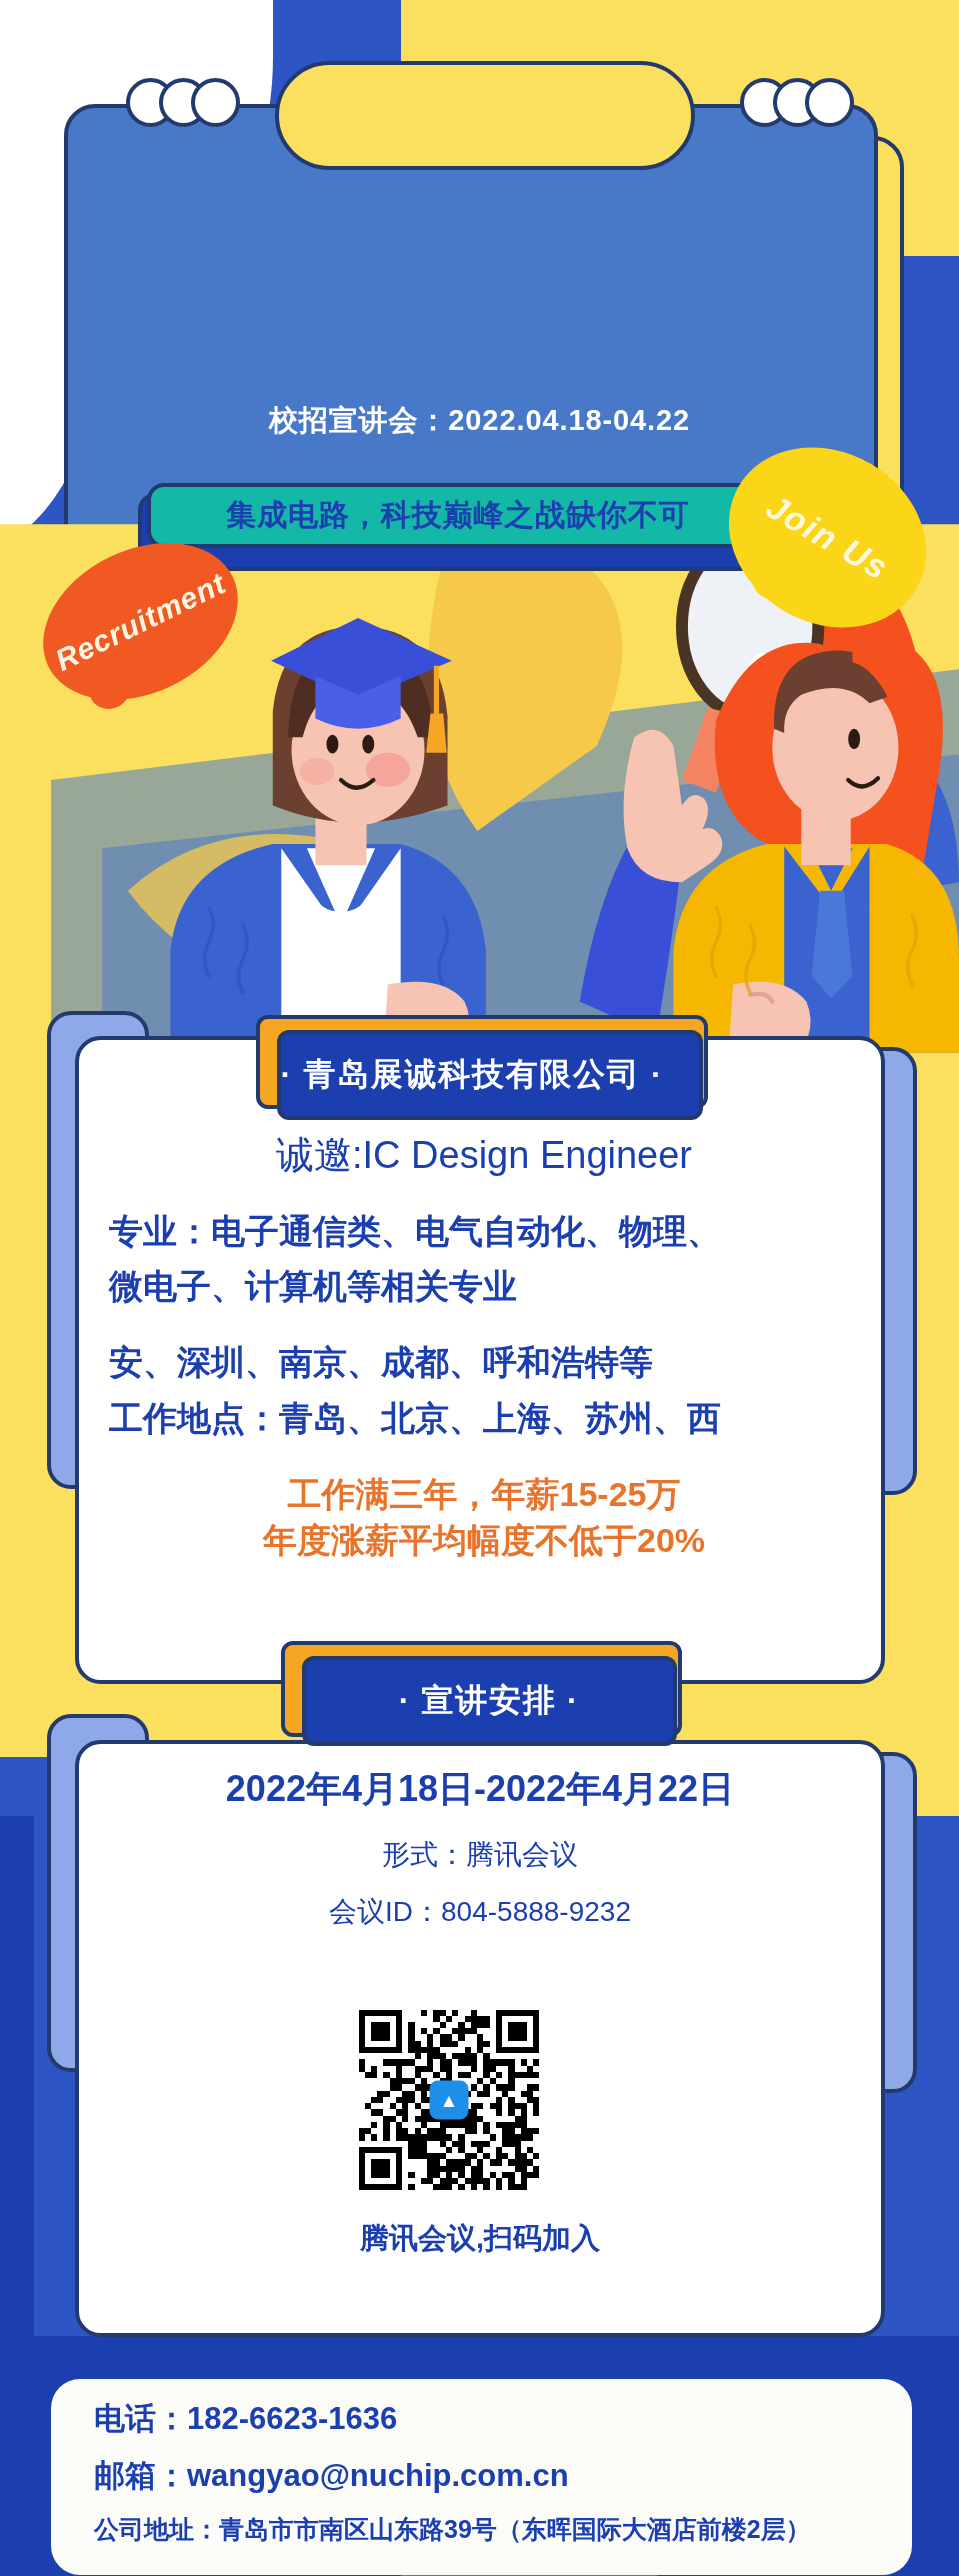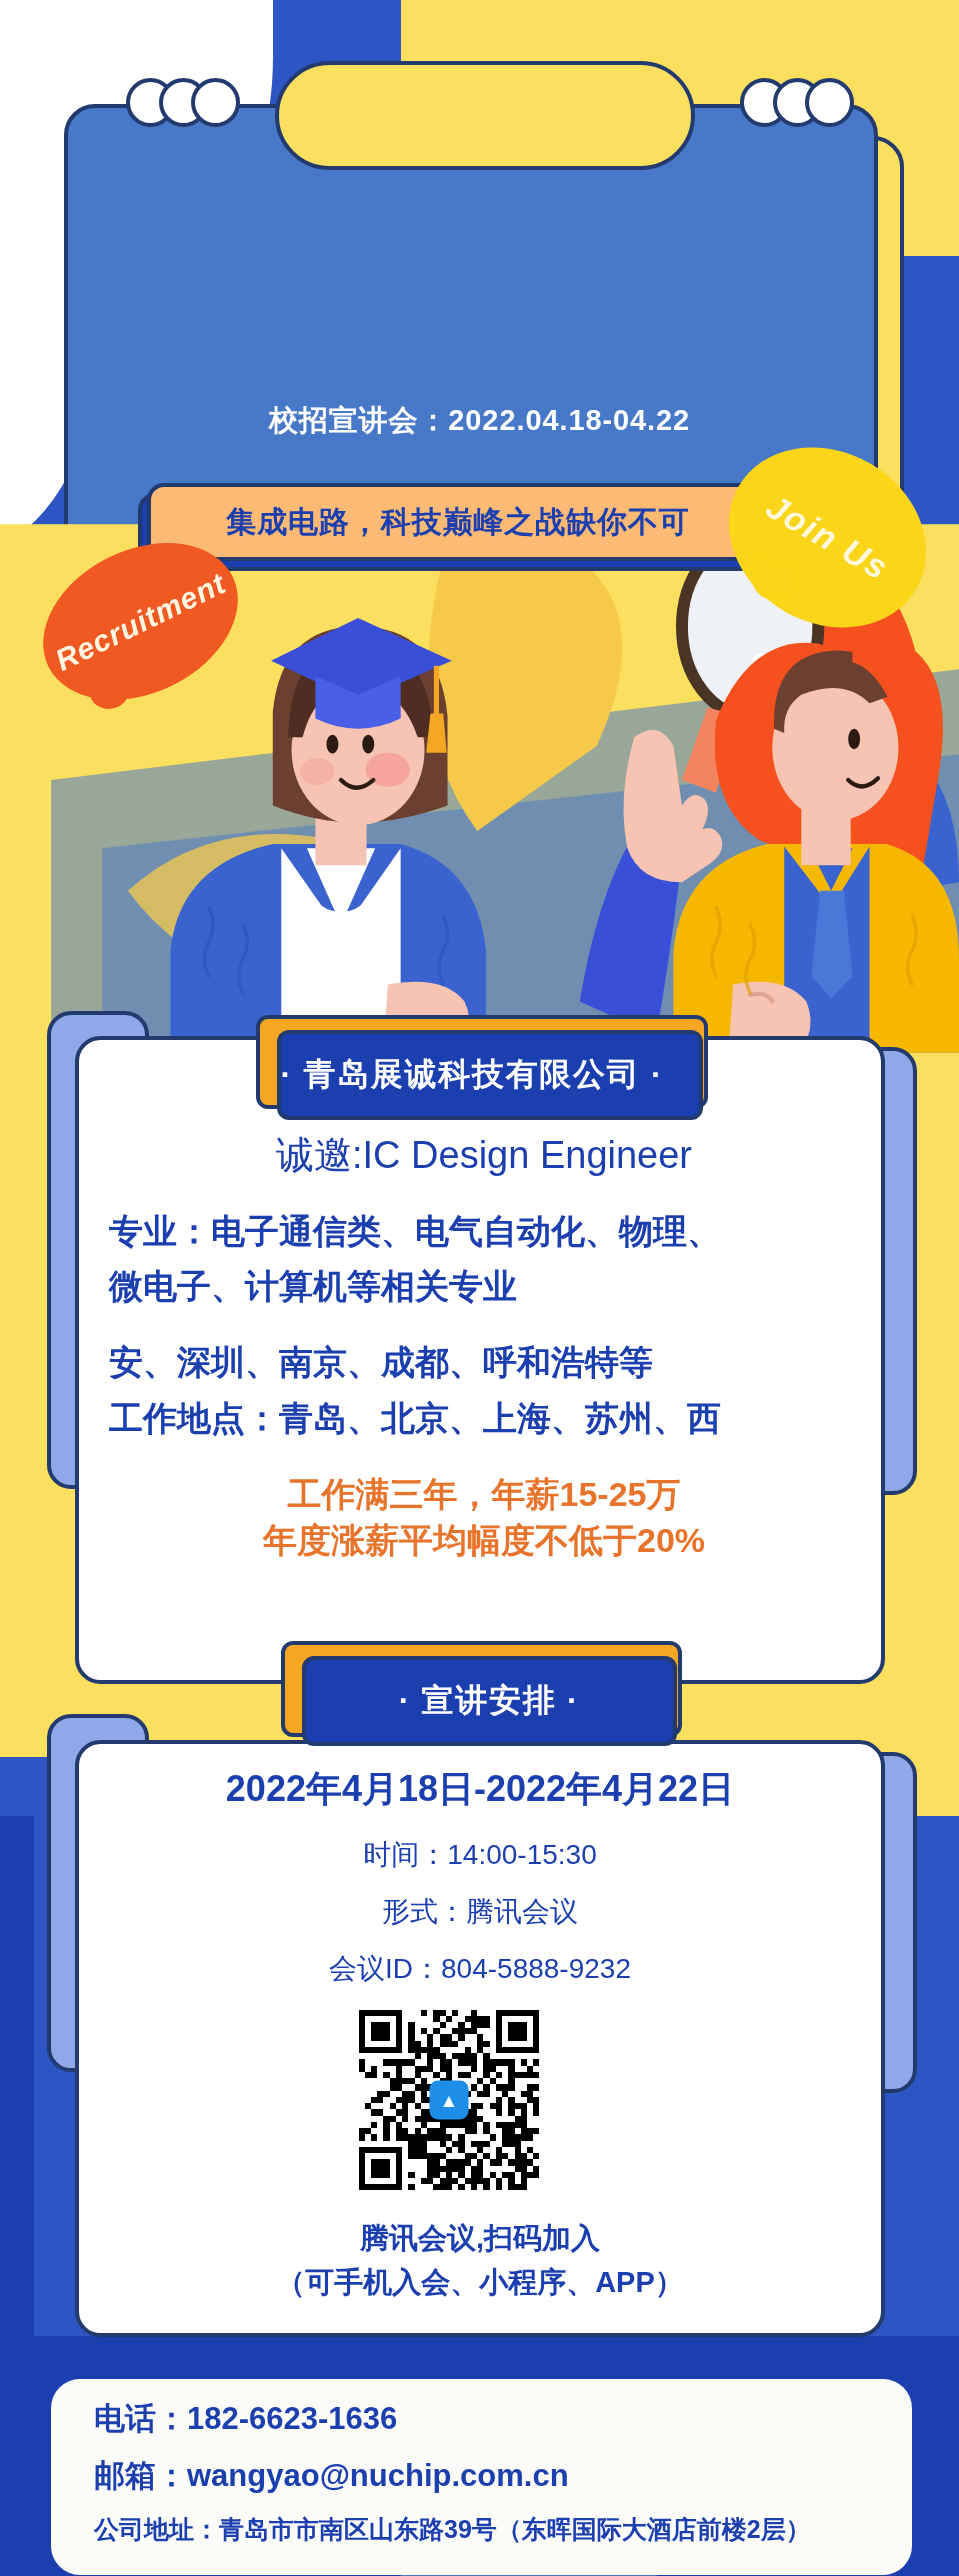--- a/index.html
+++ b/index.html
@@ -182,22 +182,22 @@
     color: #ffffff;
     font-size: 29px;
     font-weight: bold;
     letter-spacing: 0.9px;
   }
 
   
   .slogan-bar {
     position: absolute;
     left: 147px; top: 483px;
-    width: 622px; height: 78px;
-    background: #fdba74;
+    width: 622px; height: 65px;
+    background: #14b8a6;
     border: 4.3px solid #233a6e;
     border-radius: 17px;
     z-index: 10;
     display: flex;
     align-items: center;
     justify-content: center;
   }
   .slogan-bar-shadow {
     position: absolute;
     left: 138px; top: 493px;
@@ -659,21 +659,20 @@
 
   <div class="ribbon-wrap2">
     <div class="ribbon-back2"></div>
     <div class="ribbon-front2">
       <span class="ribbon-text">· 宣讲安排 ·</span>
     </div>
   </div>
 
   <div class="sched-body">
     <div class="sched-date">2022年4月18日-2022年4月22日</div>
-    <div class="sched-row">时间：14:00-15:30</div>
     <div class="sched-row">形式：腾讯会议</div>
     <div class="sched-row">会议ID：804-5888-9232</div>
   </div>
 
   <div class="qr-wrap">
     <div class="qr-grid" id="qrGrid">
       <i style="grid-row-start: 1; grid-column-start: 1;"></i>
         <i style="grid-row-start: 1; grid-column-start: 2;"></i>
         <i style="grid-row-start: 1; grid-column-start: 3;"></i>
         <i style="grid-row-start: 1; grid-column-start: 4;"></i>
@@ -1114,21 +1113,20 @@
         <i style="grid-row-start: 29; grid-column-start: 23;"></i>
         <i style="grid-row-start: 29; grid-column-start: 25;"></i>
         <i style="grid-row-start: 29; grid-column-start: 26;"></i>
         <i style="grid-row-start: 29; grid-column-start: 27;"></i>
         <div class="qr-logo">▲</div>
     </div>
   </div>
 
   <div class="qr-caption">
     <div>腾讯会议,扫码加入</div>
-    <div>（可手机入会、小程序、APP）</div>
   </div>
 
   <div class="card card-footer"></div>
   <div class="footer-body">
     <div class="footer-line">电话：182-6623-1636</div>
     <div class="footer-line">邮箱：wangyao@nuchip.com.cn</div>
     <div class="footer-line addr">公司地址：青岛市市南区山东路39号（东晖国际大酒店前楼2层）</div>
   </div>
 
 </div>

